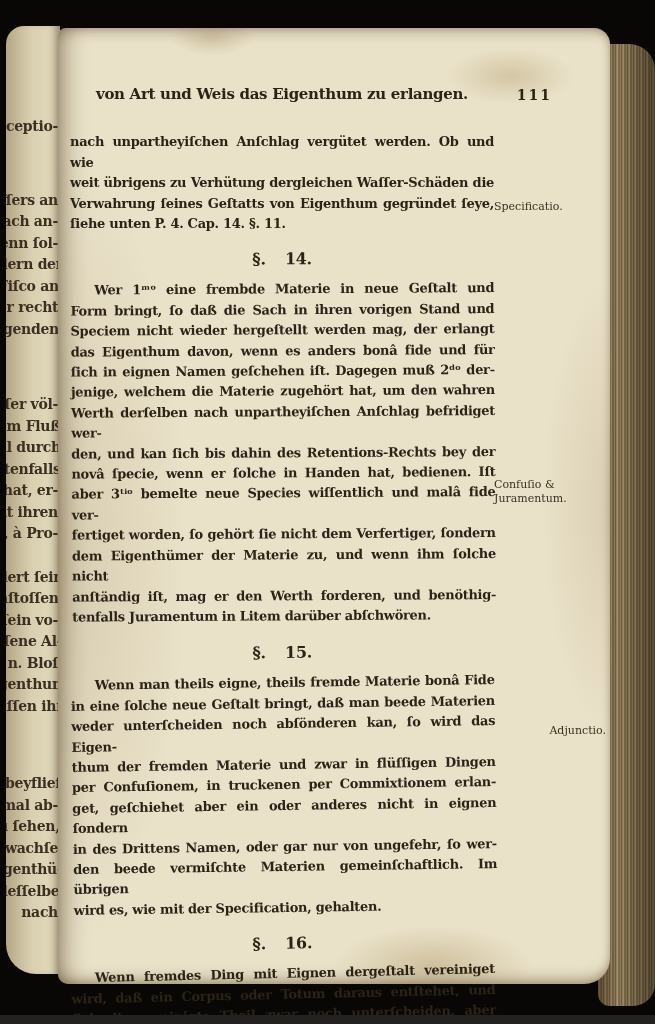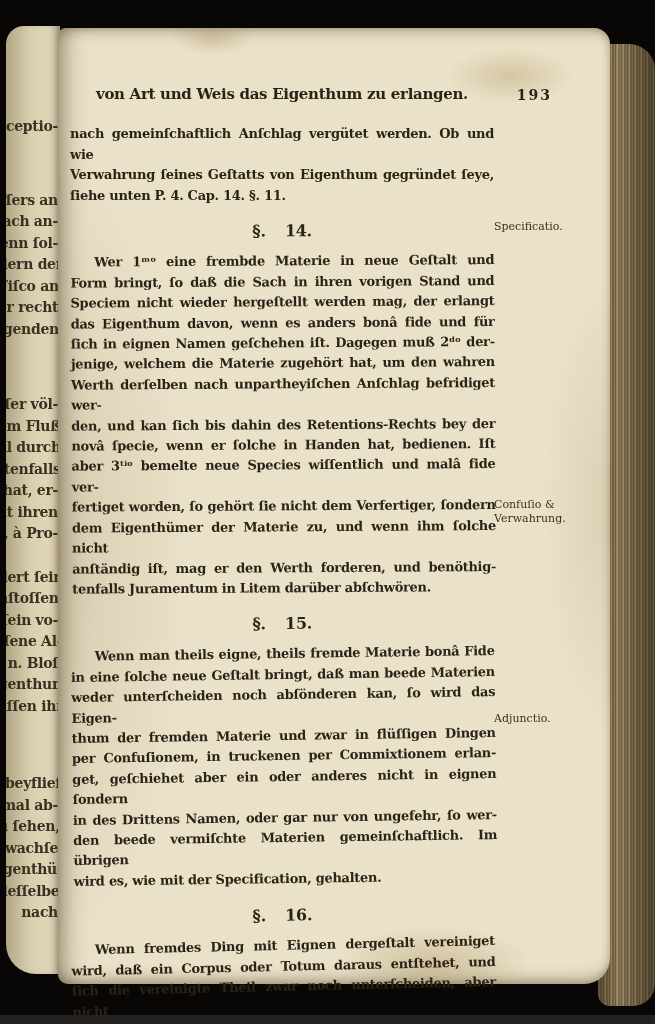--- a/index.html
+++ b/index.html
@@ -60,42 +60,42 @@
       inset 0 -12px 16px -11px rgba(80,60,28,.5);
   }
 
   .text-block{
     position:absolute;left:12px;top:56px;width:424px;
     color:#2c2317;
     font-weight:bold;font-size:13px;line-height:20.4px;
     letter-spacing:-.3px;
   }
 
-  .running-header{position:relative;text-align:center;font-size:15px;margin-bottom:20px;white-space:nowrap;}
+  .running-header{position:relative;text-align:center;font-size:15px;margin-bottom:28px;white-space:nowrap;}
   .pagenum{position:absolute;right:-58px;top:1px;letter-spacing:2px;font-size:14px;}
 
   .sec-heading{text-align:center;font-size:16px;word-spacing:14px;margin:14px 0 10px;}
 
   .para .line{text-align:justify;text-align-last:justify;}
   .para .line:last-child{text-align-last:left;}
   .para.no-short .line:last-child{text-align-last:justify;}
   .para.indent-first .line:first-child{text-indent:24px;}
 
   .tilt1{transform:rotate(-.35deg);transform-origin:100% 0;}
   .tilt2{transform:rotate(-.8deg);transform-origin:100% 0;}
   .tilt3{transform:rotate(-1.3deg);transform-origin:100% 0;}
 
   .note{
     position:absolute;left:436px;width:112px;
     font-weight:normal;font-size:11px;line-height:13.5px;
-    letter-spacing:0;color:#3a3122;margin-top:20px;
+    letter-spacing:0;color:#3a3122;
   }
   .note1{top:172px;}
   .note2{top:450px;}
-  .note3{top:664px;}
+  .note3{top:696px;text-align:right;}
 
   .bottom-strip{position:absolute;left:0;bottom:0;width:100%;height:9px;background:#232220;}
 </style>
 </head>
 <body>
 
 <div class="photo">
 
   <div class="fore-edge"></div>
 
@@ -143,35 +143,36 @@
     </div>
   </div>
 
   <div class="recto">
 
     <div class="note note1">
         <div>Specificatio.</div>
       </div>
     <div class="note note2">
         <div>Confuſio &amp;</div>
-        <div>Verwahrung.</div>
+        <div>Juramentum.</div>
       </div>
     <div class="note note3">
         <div>Adjunctio.</div>
       </div>
 
     <div class="text-block">
 
       <div class="running-header">
         <span>von Art und Weis das Eigenthum zu erlangen.</span>
-        <span class="pagenum">193</span>
+        <span class="pagenum">111</span>
       </div>
 
       <div class="para">
-          <div class="line">nach gemeinſchaftlich Anſchlag vergütet werden.  Ob und wie</div>
+          <div class="line">nach unpartheyiſchen Anſchlag vergütet werden.  Ob und wie</div>
+          <div class="line">weit übrigens zu Verhütung dergleichen Waſſer-Schäden die</div>
           <div class="line">Verwahrung ſeines Geſtatts von Eigenthum gegründet ſeye,</div>
           <div class="line">ſiehe unten P. 4. Cap. 14. §. 11.</div>
         </div>
 
       <div class="tilt1">
         <div class="sec-heading">§. 14.</div>
         <div class="para indent-first">
             <div class="line">Wer 1ᵐᵒ eine frembde Materie in neue Geſtalt und</div>
             <div class="line">Form bringt, ſo daß die Sach in ihren vorigen Stand und</div>
             <div class="line">Speciem nicht wieder hergeſtellt werden mag, der erlangt</div>

